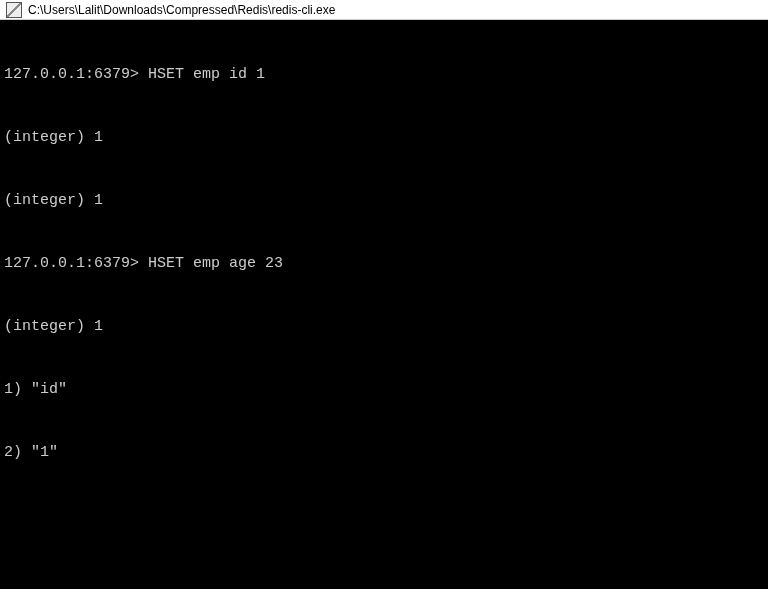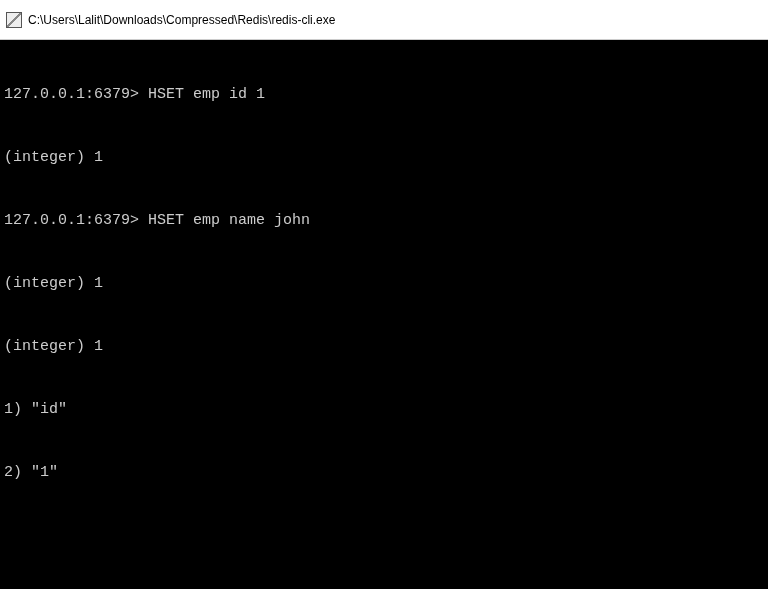--- a/index.html
+++ b/index.html
@@ -8,21 +8,21 @@
       box-sizing: border-box;
     }
     body {
       width: 768px;
       height: 589px;
       overflow: hidden;
       font-family: Consolas, 'Courier New', monospace;
       background: #000;
     }
     .titlebar {
-      height: 40px;
+      height: 20px;
       background: #fff;
       border-bottom: 1px solid #ccc;
       display: flex;
       align-items: center;
       padding: 0 6px;
       font-family: 'Segoe UI', Tahoma, sans-serif;
       font-size: 12px;
       color: #000;
       text-align: center;
     }
@@ -52,22 +52,22 @@
 <body>
 
 <div class="titlebar">
   <div class="window-icon"></div>
   <span>C:\Users\Lalit\Downloads\Compressed\Redis\redis-cli.exe</span>
 </div>
 
 <div class="terminal">
   <div class="line">127.0.0.1:6379&gt; HSET emp id 1</div>
   <div class="line">(integer) 1</div>
-  <div class="line">127.0.0.1:6379&gt; HSET emp name john</div>
   <div class="line">(integer) 1</div>
+  <div class="line">127.0.0.1:6379&gt; HSET emp age 23</div>
   <div class="line">(integer) 1</div>
   <div class="line">1) "id"</div>
   <div class="line">2) "1"</div>
   
   
   
   
   
   
   

